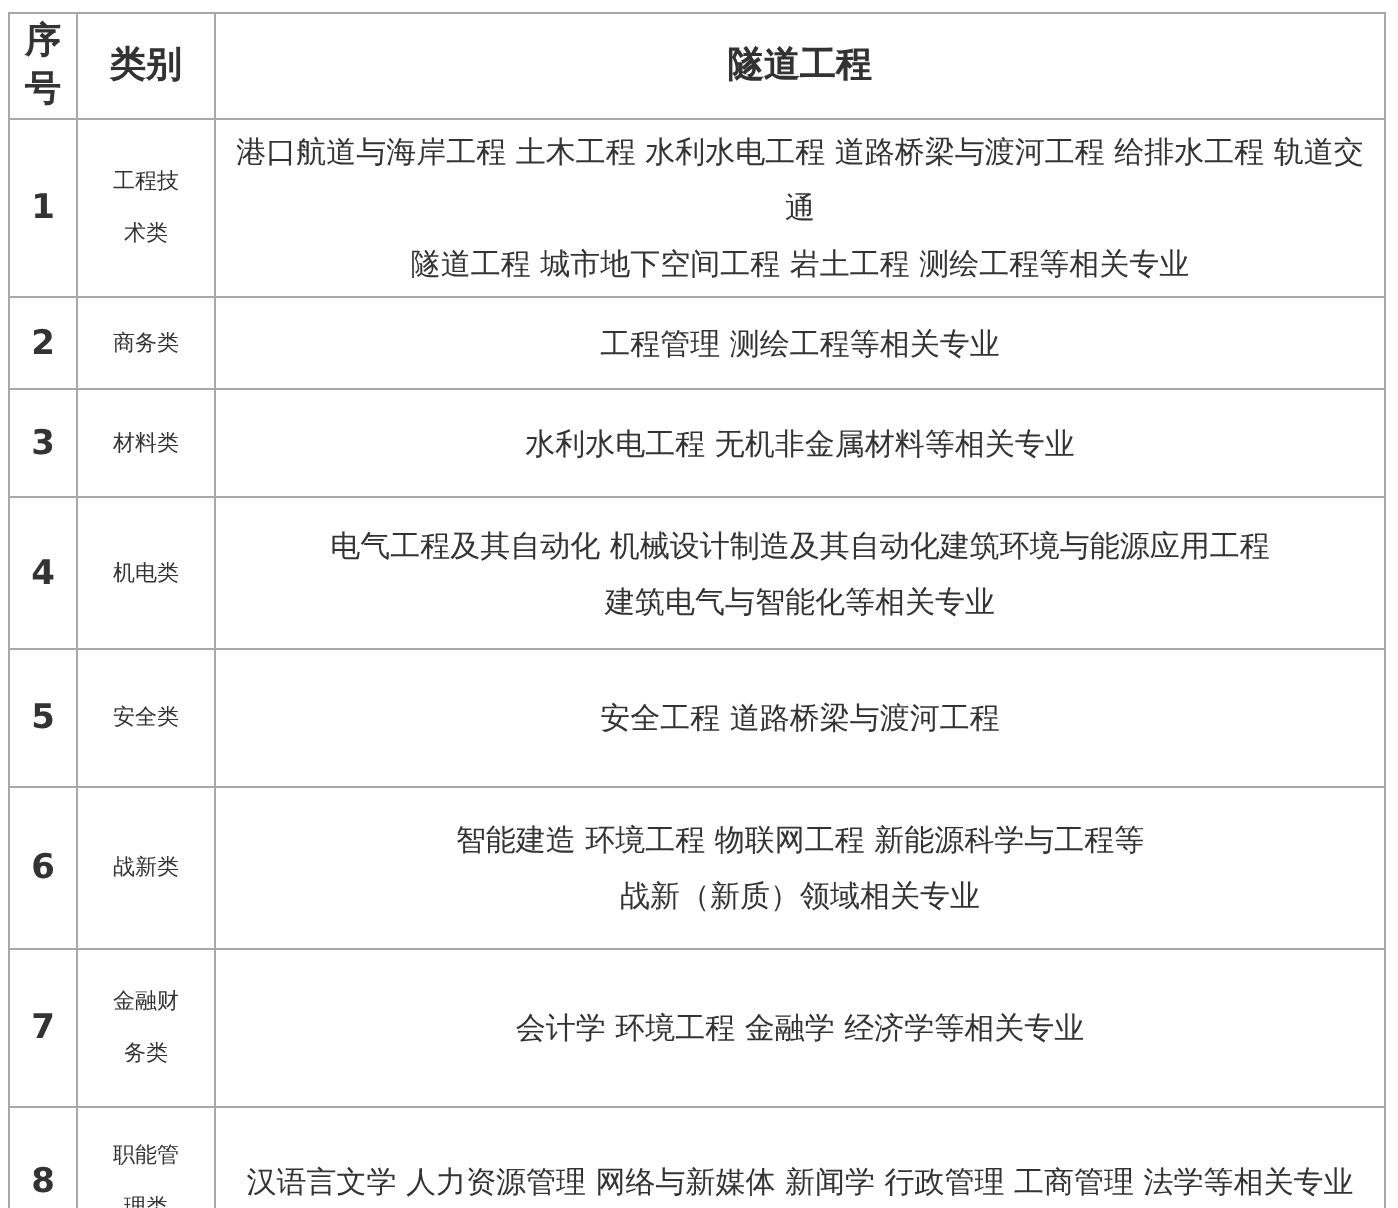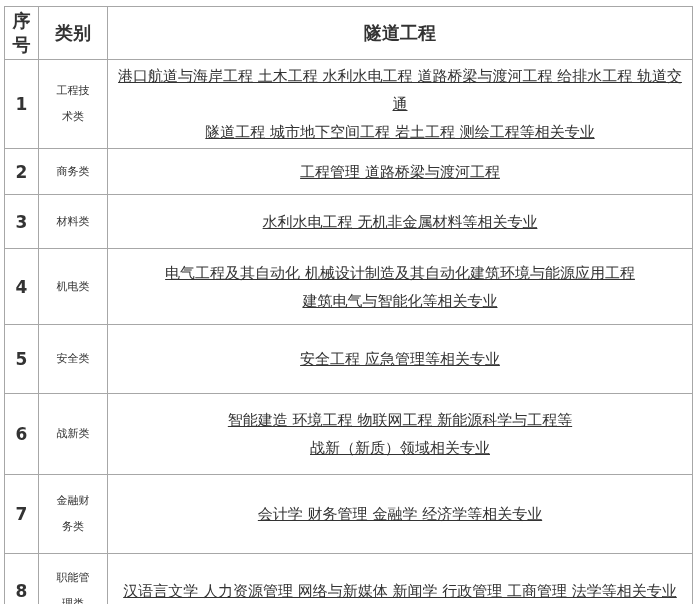--- a/index.html
+++ b/index.html
@@ -58,21 +58,20 @@
     font-size: 11px;
     font-weight: normal;
     line-height: 26px;
     white-space: pre-line;
   }
   td.cell-maj {
     font-size: 15px;
     font-weight: normal;
     line-height: 28px;
     white-space: pre-line;
-    text-decoration: underline;
   }
   tr.hrow { height: 51px; }
   tr.r1 { height: 65px; }
   tr.r2 { height: 46px; }
   tr.r3 { height: 54px; }
   tr.r4 { height: 76px; }
   tr.r5 { height: 69px; }
   tr.r6 { height: 81px; }
   tr.r7 { height: 79px; }
   tr.r8 { height: 74px; }
@@ -99,49 +98,49 @@
       <tr class="r1">
         <td class="cell-no">1</td>
         <td class="cell-cat">工程技
 术类</td>
         <td class="cell-maj">港口航道与海岸工程 土木工程 水利水电工程 道路桥梁与渡河工程 给排水工程 轨道交通
 隧道工程 城市地下空间工程 岩土工程 测绘工程等相关专业</td>
       </tr>
       <tr class="r2">
         <td class="cell-no">2</td>
         <td class="cell-cat">商务类</td>
-        <td class="cell-maj">工程管理 道路桥梁与渡河工程</td>
+        <td class="cell-maj">工程管理 测绘工程等相关专业</td>
       </tr>
       <tr class="r3">
         <td class="cell-no">3</td>
         <td class="cell-cat">材料类</td>
         <td class="cell-maj">水利水电工程 无机非金属材料等相关专业</td>
       </tr>
       <tr class="r4">
         <td class="cell-no">4</td>
         <td class="cell-cat">机电类</td>
         <td class="cell-maj">电气工程及其自动化 机械设计制造及其自动化建筑环境与能源应用工程
 建筑电气与智能化等相关专业</td>
       </tr>
       <tr class="r5">
         <td class="cell-no">5</td>
         <td class="cell-cat">安全类</td>
-        <td class="cell-maj">安全工程 应急管理等相关专业</td>
+        <td class="cell-maj">安全工程 道路桥梁与渡河工程</td>
       </tr>
       <tr class="r6">
         <td class="cell-no">6</td>
         <td class="cell-cat">战新类</td>
         <td class="cell-maj">智能建造 环境工程 物联网工程 新能源科学与工程等
 战新（新质）领域相关专业</td>
       </tr>
       <tr class="r7">
         <td class="cell-no">7</td>
         <td class="cell-cat">金融财
 务类</td>
-        <td class="cell-maj">会计学 财务管理 金融学 经济学等相关专业</td>
+        <td class="cell-maj">会计学 环境工程 金融学 经济学等相关专业</td>
       </tr>
       <tr class="r8">
         <td class="cell-no">8</td>
         <td class="cell-cat">职能管
 理类</td>
         <td class="cell-maj">汉语言文学 人力资源管理 网络与新媒体 新闻学 行政管理 工商管理 法学等相关专业</td>
       </tr>
     </tbody>
   </table>
 </div>

